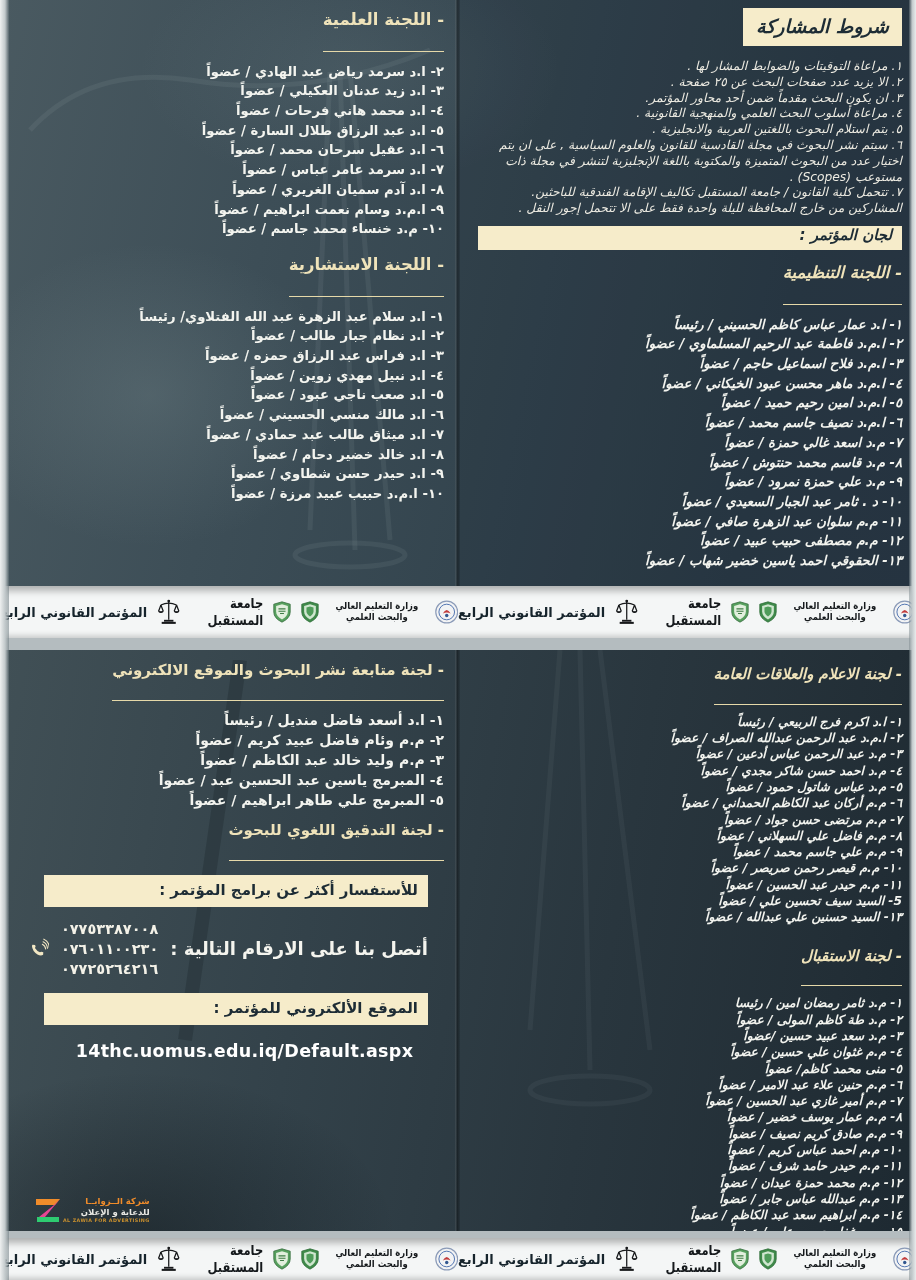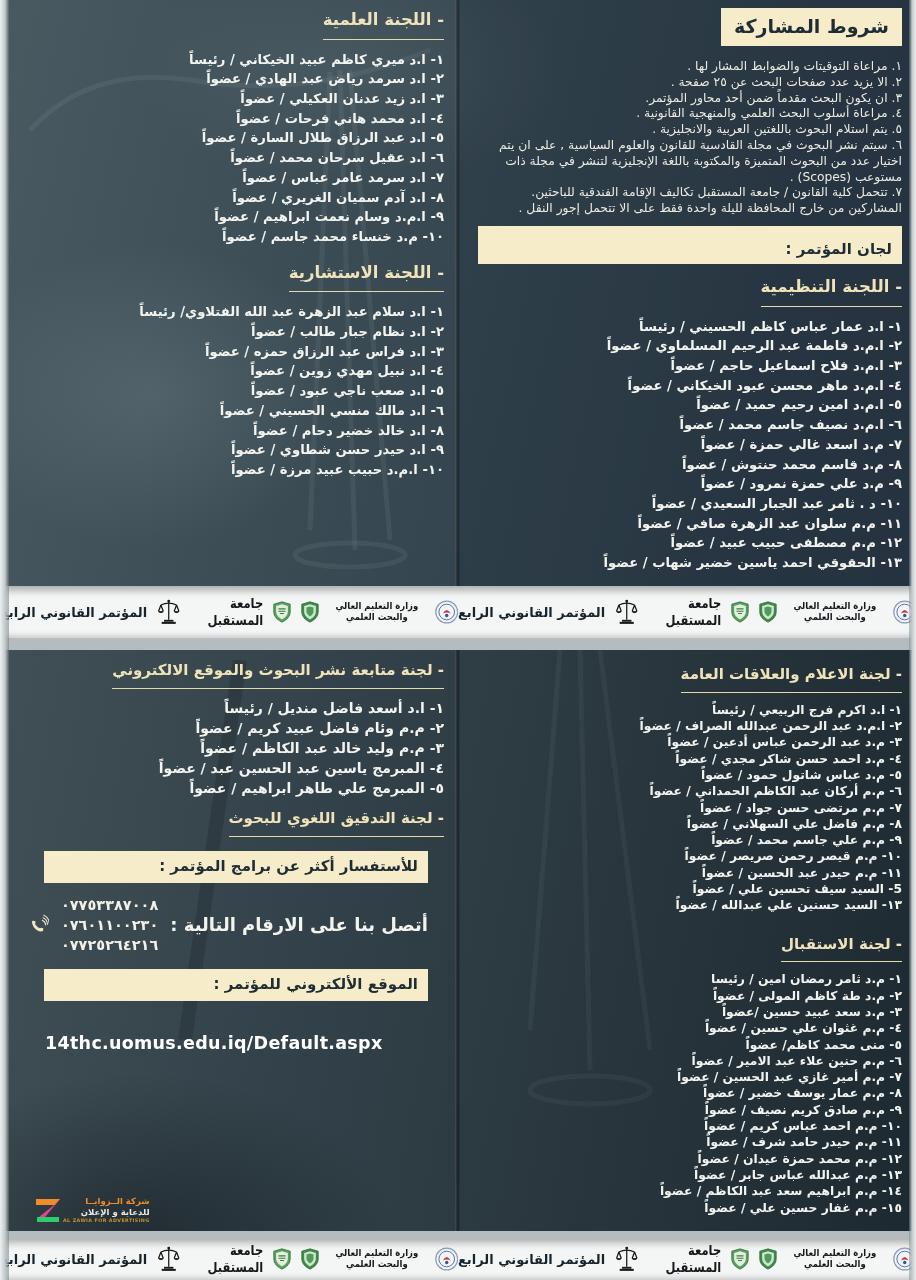--- a/index.html
+++ b/index.html
@@ -44,49 +44,49 @@
   .brow{display:flex;height:100%;align-items:center;justify-content:center;
         direction:rtl;gap:10px;}
   .min-text{width:122px;font-size:8.5px;font-weight:bold;color:#15191c;
             text-align:center;line-height:1.15;transform:scaleY(1.15);}
   .univ-text{font-size:11.5px;font-weight:bold;color:#15191c;transform:scaleY(1.2);}
   .conf-name{font-size:13px;font-weight:bold;color:#16242c;white-space:nowrap;}
 
   
   .col{position:absolute;top:0;width:458px;height:100%;direction:rtl;text-align:right;
        box-sizing:border-box;}
-  .col.rt{left:458px;padding:8px 14px 0 16px;}
+  .col.rt{left:458px;padding:8px 14px 0 16px;font-style:italic;}
   .col.lt{left:0;padding:10px 14px 0 12px;}
   .panel.top .col.rt{background:rgba(13,24,32,.14);}
 
   
   .banner{background:#f6ecca;color:#1d2c35;font-weight:bold;}
   .banner.inline{display:inline-block;font-size:19px;padding:7px 13px 9px;}
-  .banner.wide{display:block;font-size:15px;padding:14px 10px 6px;margin-left:4px;}
+  .banner.wide{display:block;font-size:15px;padding:0 10px 6px;margin-left:4px;}
   .sec-title{display:inline-block;color:#efe3ba;font-weight:bold;font-size:16.5px;
-             border-bottom:1.5px solid #e6d9a9;padding-bottom:8px;line-height:1.25;}
+             border-bottom:1.5px solid #e6d9a9;padding-bottom:20px;line-height:1.25;}
   .sec-title.small{font-size:15px;}
   .list{color:#f3f4ef;font-weight:bold;}
   .list .li{white-space:nowrap;}
   .cond{margin-top:13px;color:#eceae1;font-size:12.3px;line-height:15.8px;font-weight:500;}
   .roomy .li{font-size:13.2px;line-height:19.7px;}
   .tight .li{font-size:12.3px;line-height:16.3px;}
   .mid .li{font-size:14px;line-height:20px;}
   .proof .li{font-size:12.8px;line-height:18.5px;}.mt9{margin-top:9px;}.mt10{margin-top:10px;}
   .mt12{margin-top:20px;}.mt13{margin-top:13px;}.mt16{margin-top:16px;}
 
   
   .cbanner{background:#f6ecca;color:#1d2c35;font-weight:bold;font-size:15px;
            padding:6px 10px 8px;margin:14px 16px 0 32px;}
   .call-row{display:flex;direction:rtl;align-items:center;margin:12px 16px 0 18px;gap:12px;}
   .call-label{font-size:18px;font-weight:bold;color:#f4f4ee;white-space:nowrap;}
   .phones{direction:ltr;text-align:right;color:#f4f2e8;font-weight:bold;
           font-size:14.5px;line-height:20px;letter-spacing:1.5px;flex:1;}
-  .url{direction:ltr;text-align:left;color:#fff;font-weight:bold;font-size:17.5px;
-       margin:32px 0 0 33px;letter-spacing:.3px;}
+  .url{direction:ltr;text-align:center;color:#fff;font-weight:bold;font-size:17.5px;
+       margin:16px 0 0 33px;letter-spacing:.3px;}
 
   
   .agency{position:absolute;left:33px;bottom:7px;display:flex;direction:ltr;
           align-items:center;}
   .ag-text{direction:rtl;text-align:right;line-height:1.25;}
   .ag-ar1{color:#f08c2a;font-size:8.5px;font-weight:bold;}
   .ag-ar2{color:#e9e9e4;font-size:8.5px;font-weight:bold;}
   .ag-en{color:#c9902e;font-size:4.8px;font-weight:bold;letter-spacing:.4px;}
 </style>
 </head>
@@ -131,39 +131,39 @@
           <div class="li">١٠- د . ثامر عبد الجبار السعيدي / عضواً</div>
           <div class="li">١١- م.م سلوان عبد الزهرة صافي / عضواً</div>
           <div class="li">١٢- م.م مصطفى حبيب عبيد / عضواً</div>
           <div class="li">١٣- الحقوقي احمد ياسين خضير شهاب / عضواً</div>
         </div>
     </div>
 
     <div class="col lt">
       <div><span class="sec-title">- اللجنة العلمية</span></div>
       <div class="list roomy mt10">
-          <div class="li">١- ا.د ميري كاظم عبيد الخيكاني / رئيساً</div>
           <div class="li">٢- ا.د سرمد رياض عبد الهادي / عضواً</div>
           <div class="li">٣- ا.د زيد عدنان العكيلي / عضواً</div>
           <div class="li">٤- ا.د محمد هاني فرحات / عضواً</div>
           <div class="li">٥- ا.د عبد الرزاق طلال السارة / عضواً</div>
           <div class="li">٦- ا.د عقيل سرحان محمد / عضواً</div>
           <div class="li">٧- ا.د سرمد عامر عباس / عضواً</div>
           <div class="li">٨- ا.د آدم سميان الغريري / عضواً</div>
           <div class="li">٩- ا.م.د وسام نعمت ابراهيم / عضواً</div>
           <div class="li">١٠- م.د خنساء محمد جاسم / عضواً</div>
         </div>
       <div class="mt16"><span class="sec-title">- اللجنة الاستشارية</span></div>
       <div class="list roomy mt10">
           <div class="li">١- ا.د سلام عبد الزهرة عبد الله الفتلاوي/ رئيساً</div>
           <div class="li">٢- ا.د نظام جبار طالب / عضواً</div>
           <div class="li">٣- ا.د فراس عبد الرزاق حمزه / عضواً</div>
           <div class="li">٤- ا.د نبيل مهدي زوين / عضواً</div>
           <div class="li">٥- ا.د صعب ناجي عبود / عضواً</div>
           <div class="li">٦- ا.د مالك منسي الحسيني / عضواً</div>
+          <div class="li">٧- ا.د ميثاق طالب عبد حمادي / عضواً</div>
           <div class="li">٨- ا.د خالد خضير دحام / عضواً</div>
           <div class="li">٩- ا.د حيدر حسن شطاوي / عضواً</div>
           <div class="li">١٠- ا.م.د حبيب عبيد مرزة / عضواً</div>
         </div>
     </div>
   </div>
 
   <div class="graybar gray1"></div>
   <div class="strip strip1">
     <div class="bhalf-slot rt">

